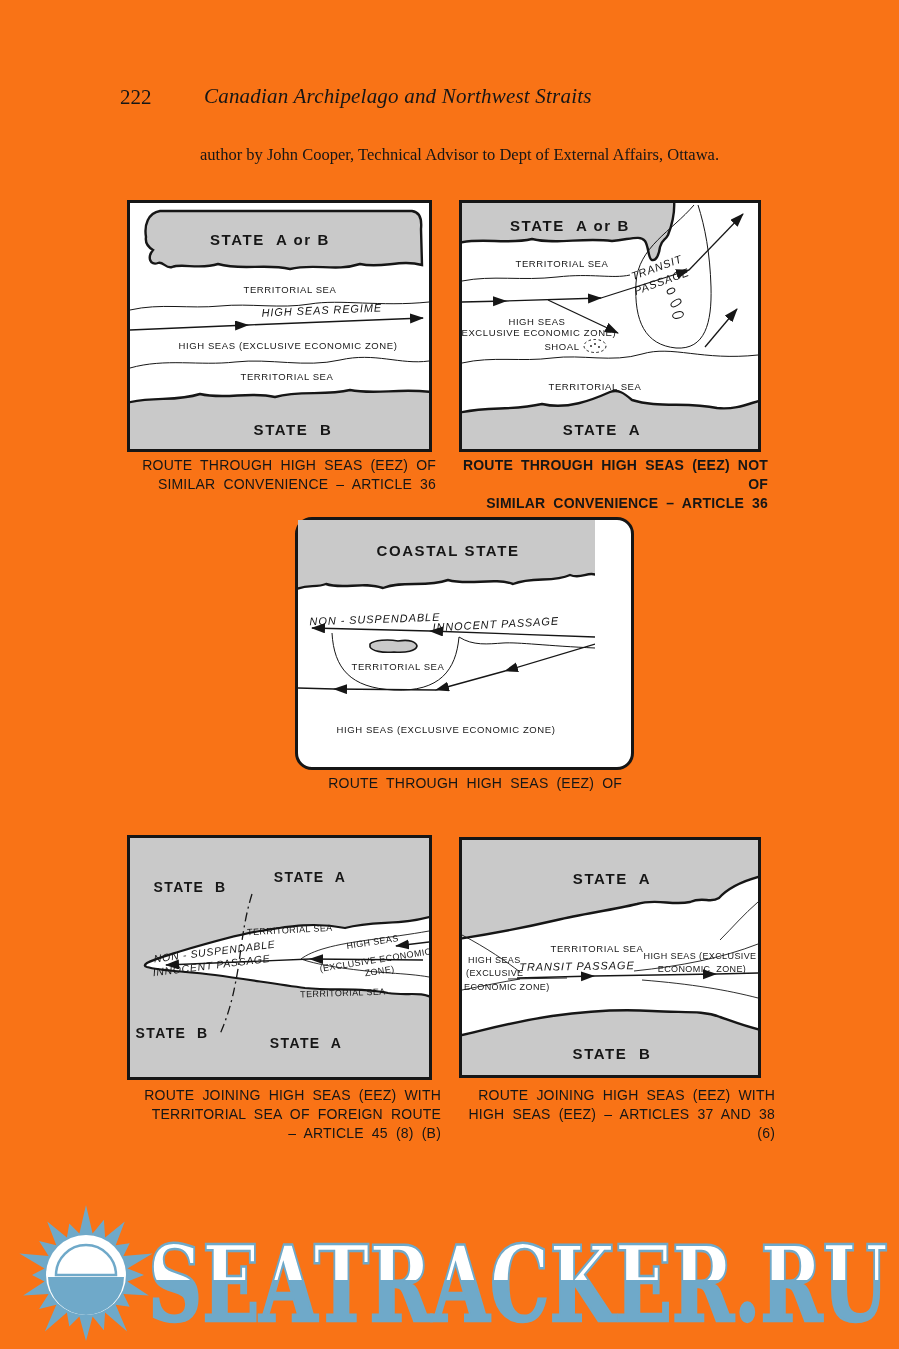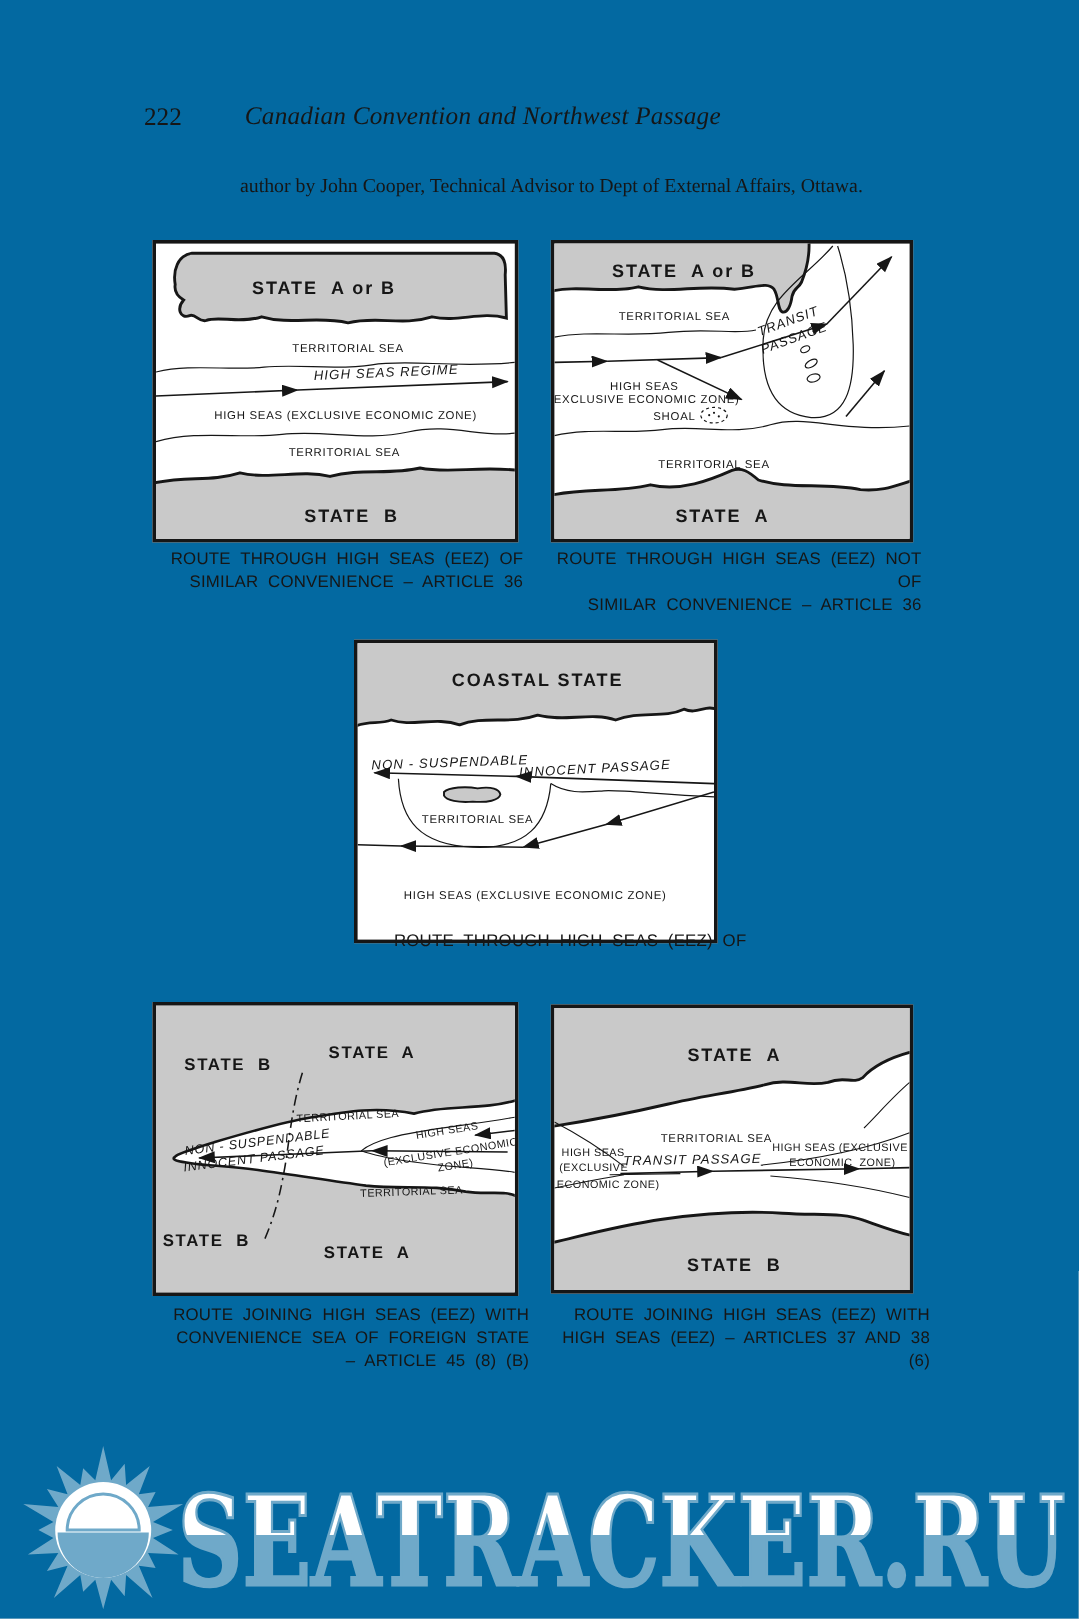--- a/index.html
+++ b/index.html
@@ -1,16 +1,16 @@
 <!DOCTYPE html>
 <html><head>
 <meta charset="utf-8">
 <style>
   html,body{margin:0;padding:0;background:#e8e8e8;}
-  .page{position:relative;width:899px;height:1349px;background:#0369a1;overflow:hidden;
+  .page{position:relative;width:899px;height:1349px;background:#f97316;overflow:hidden;
         font-family:"Liberation Sans",sans-serif;color:#161616;}
   .hdr-num{position:absolute;left:120px;top:85px;font:21px "Liberation Serif",serif;}
   .hdr-title{position:absolute;left:204px;top:84px;font:italic 21px "Liberation Serif",serif;letter-spacing:0.2px;}
   .figcap{position:absolute;left:200px;top:143px;width:585px;font:16.5px/23px "Liberation Serif",serif;}
   .panel{position:absolute;border:3px solid #161616;background:#fff;box-sizing:border-box;}
   .panel svg{display:block;}
   svg text{fill:#161616;font-family:"Liberation Sans",sans-serif;white-space:pre;}
   text.st{font-weight:bold;font-size:15px;letter-spacing:1.6px;}
   text.st2{font-weight:bold;font-size:14px;letter-spacing:1.4px;}
   text.lbl{font-size:9.5px;letter-spacing:0.6px;}
@@ -25,21 +25,21 @@
   .cap{position:absolute;text-align:right;font-size:14px;line-height:19px;
        letter-spacing:0.2px;word-spacing:4px;color:#161616;}
   .wm{position:absolute;left:0;top:1203px;}
 </style>
 </head>
 <body>
 
 <div class="page">
 
   <div class="hdr-num">222</div>
-  <div class="hdr-title">Canadian Convention and Northwest Passage</div>
+  <div class="hdr-title">Canadian Archipelago and Northwest Straits</div>
   <div class="figcap">
     <div>author by John Cooper, Technical Advisor to Dept of External Affairs, Ottawa.</div>
   </div>
 
   <div class="panel" style="left:127px;top:200px;width:305px;height:252px;">
     <svg width="299" height="246" viewBox="0 0 299 246">
       <defs>
         <marker id="ah1" markerUnits="userSpaceOnUse" markerWidth="18" markerHeight="14" refX="13" refY="5" orient="auto">
           <path d="M0,0 L14,5 L0,10 Z" fill="#161616"></path>
         </marker>
@@ -94,26 +94,26 @@
       <path class="coast" d="M-4,210 C25,203 50,208 80,201 C105,207 130,197 148,189 C156,186 162,190 170,197 C195,205 225,199 255,205 C275,207 288,200 300,197 L300,250 L-4,250 Z"></path>
       <text class="st mid" x="140" y="232">STATE  A</text>
     </svg>
   </div>
 
   <div class="cap" style="left:123px;top:456px;width:313px;">
     <div>ROUTE THROUGH HIGH SEAS (EEZ) OF</div>
     <div>SIMILAR CONVENIENCE – ARTICLE 36</div>
   </div>
 
-  <div class="cap" style="left:452px;top:456px;width:316px;">
+  <div class="cap" style="left:452px;top:456px;width:316px;font-weight:bold;">
     <div>ROUTE THROUGH HIGH SEAS (EEZ) NOT OF</div>
     <div>SIMILAR CONVENIENCE – ARTICLE 36</div>
   </div>
 
-  <div class="panel" style="left:295px;top:533px;width:303px;height:253px;">
+  <div class="panel" style="left:295px;top:517px;width:339px;height:253px;border-radius:17px;">
     <svg width="297" height="247" viewBox="0 0 297 247">
       <defs>
         <marker id="ah3" markerUnits="userSpaceOnUse" markerWidth="18" markerHeight="14" refX="13" refY="5" orient="auto">
           <path d="M0,0 L14,5 L0,10 Z" fill="#161616"></path>
         </marker>
       </defs>
       <path class="coast" d="M-4,-4 L301,-4 L301,56 C290,50 284,60 272,55 C255,63 235,56 215,64 C195,57 172,66 150,60 C128,68 105,60 85,68 C65,61 45,70 28,64 C18,68 8,64 -4,70 Z"></path>
       <text class="st mid" x="150" y="36">COASTAL STATE</text>
       <path class="route" d="M297,117 L132,111" marker-end="url(#ah3)"></path>
       <path class="route" d="M132,111 L14,108" marker-end="url(#ah3)"></path>
@@ -189,21 +189,21 @@
       <text class="it mid" x="115" y="130" transform="rotate(-1 115 130)">TRANSIT PASSAGE</text>
       <text class="lbs mid" x="238" y="119">HIGH SEAS (EXCLUSIVE</text>
       <text class="lbs mid" x="240" y="132">ECONOMIC  ZONE)</text>
       <path class="coast" d="M-4,196 C30,188 55,181 90,176 C125,171 160,169 190,171 C220,173 240,170 258,177 C275,183 288,188 300,190 L300,239 L-4,239 Z"></path>
       <text class="st mid" x="150" y="219">STATE  B</text>
     </svg>
   </div>
 
   <div class="cap" style="left:118px;top:1086px;width:323px;">
     <div>ROUTE JOINING HIGH SEAS (EEZ) WITH</div>
-    <div>CONVENIENCE SEA OF FOREIGN STATE</div>
+    <div>TERRITORIAL SEA OF FOREIGN ROUTE</div>
     <div>– ARTICLE 45 (8) (B)</div>
   </div>
 
   <div class="cap" style="left:445px;top:1086px;width:330px;">
     <div>ROUTE JOINING HIGH SEAS (EEZ) WITH</div>
     <div>HIGH SEAS (EEZ) – ARTICLES 37 AND 38 (6)</div>
   </div>
 
   <svg class="wm" width="899" height="146" viewBox="0 0 899 146">
     <defs>

